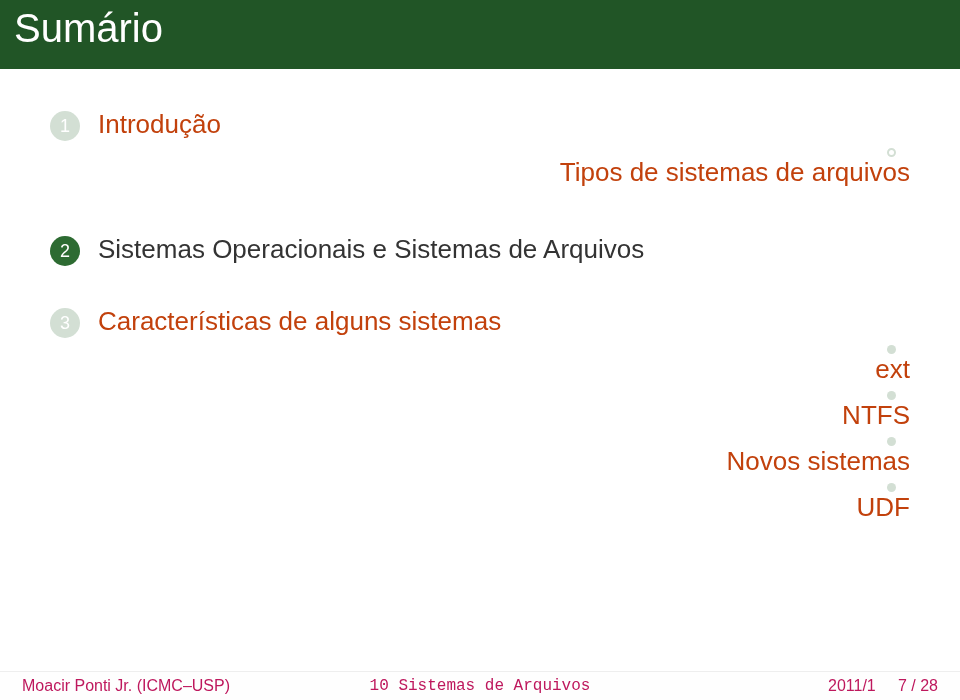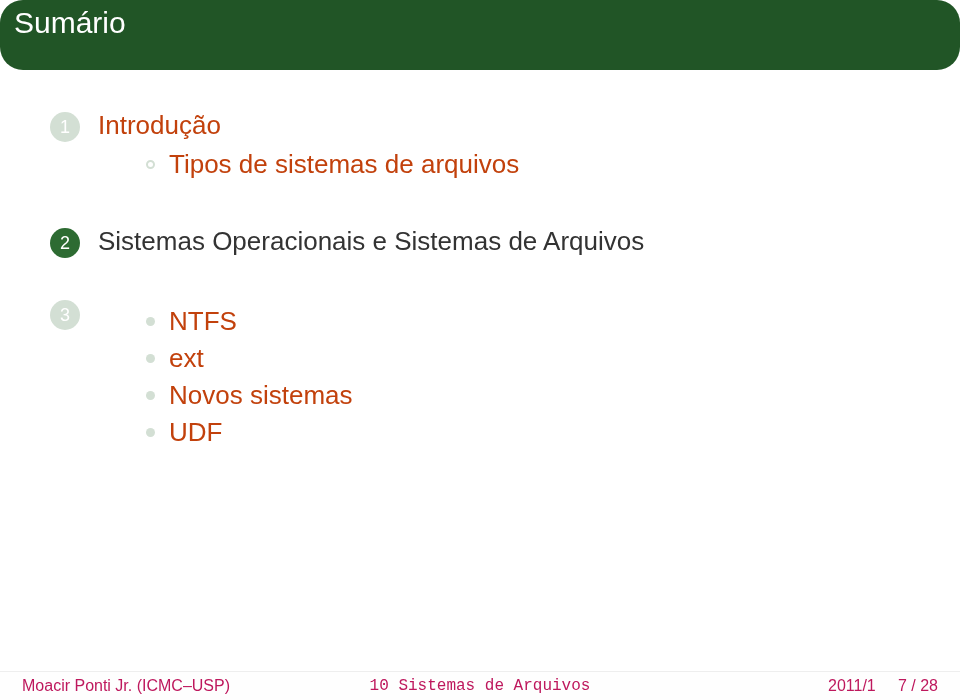--- a/index.html
+++ b/index.html
@@ -1,43 +1,42 @@
 <!DOCTYPE html>
 <html><head>
 <meta charset="utf-8">
 <style>
   * { margin: 0; padding: 0; box-sizing: border-box; }
   html, body { width: 960px; height: 700px; font-family: sans-serif; background: #fff; overflow: hidden; }
   .slide { width: 960px; height: 700px; position: relative; display: flex; flex-direction: column; }
   .titlebar {
     background: #215526;
     color: #fff;
-    padding: 6px 14px 30px 14px;
-    font-size: 30px;
-    border-radius: 23px;
+    padding: 6px 14px 18px 14px;
+    font-size: 40px;
   }
   .content {
     flex: 1;
     padding: 40px 50px 0 50px;
     font-size: 26px;
     color: #333;
   }
   .item { display: flex; align-items: flex-start; margin-bottom: 40px; }
   .item-inner { flex:1; }
   .badge {
     width: 30px; height: 30px; border-radius: 50%;
     display: inline-flex; align-items: center; justify-content: center;
     font-size: 18px; margin-right: 18px; margin-top: 2px;
     flex-shrink: 0;
   }
   .badge-dim { background: #d3dfd4; color: #fff; }
   .badge-active { background: #2d6b32; color: #fff; }
   .dim { color: #c2410c; }
   .subitems { margin-top: 8px; }
-  .subitem { display: flex; align-items: center; margin: 6px 0 6px 48px; }
+  .subitem { display: flex; align-items: flex-end; margin: 6px 0 6px 48px; flex-direction: column; }
   .dot {
     width: 9px; height: 9px; border-radius: 50%;
     margin-right: 14px; flex-shrink:0;
   }
   .dot-dim-outline { background:#fff; border:2px solid #d3dfd4; box-sizing:border-box; }
   .dot-dim-fill { background:#d3dfd4; }
   .footer {
     position: absolute; bottom: 0; left: 0; right: 0;
     background: #fefefe;
     border-top: 1px solid #eee;
@@ -71,28 +70,29 @@
     <div class="item">
       <div class="badge badge-active">2</div>
       <div class="item-inner">
         <div>Sistemas Operacionais e Sistemas de Arquivos</div>
       </div>
     </div>
 
     <div class="item">
       <div class="badge badge-dim">3</div>
       <div class="item-inner">
+        <div class="dim">Características de alguns sistemas</div>
         <div class="subitems">
           <div class="subitem">
             <span class="dot dot-dim-fill"></span>
-            <span class="dim">NTFS</span>
+            <span class="dim">ext</span>
           </div>
           <div class="subitem">
             <span class="dot dot-dim-fill"></span>
-            <span class="dim">ext</span>
+            <span class="dim">NTFS</span>
           </div>
           <div class="subitem">
             <span class="dot dot-dim-fill"></span>
             <span class="dim">Novos sistemas</span>
           </div>
           <div class="subitem">
             <span class="dot dot-dim-fill"></span>
             <span class="dim">UDF</span>
           </div>
         </div>

